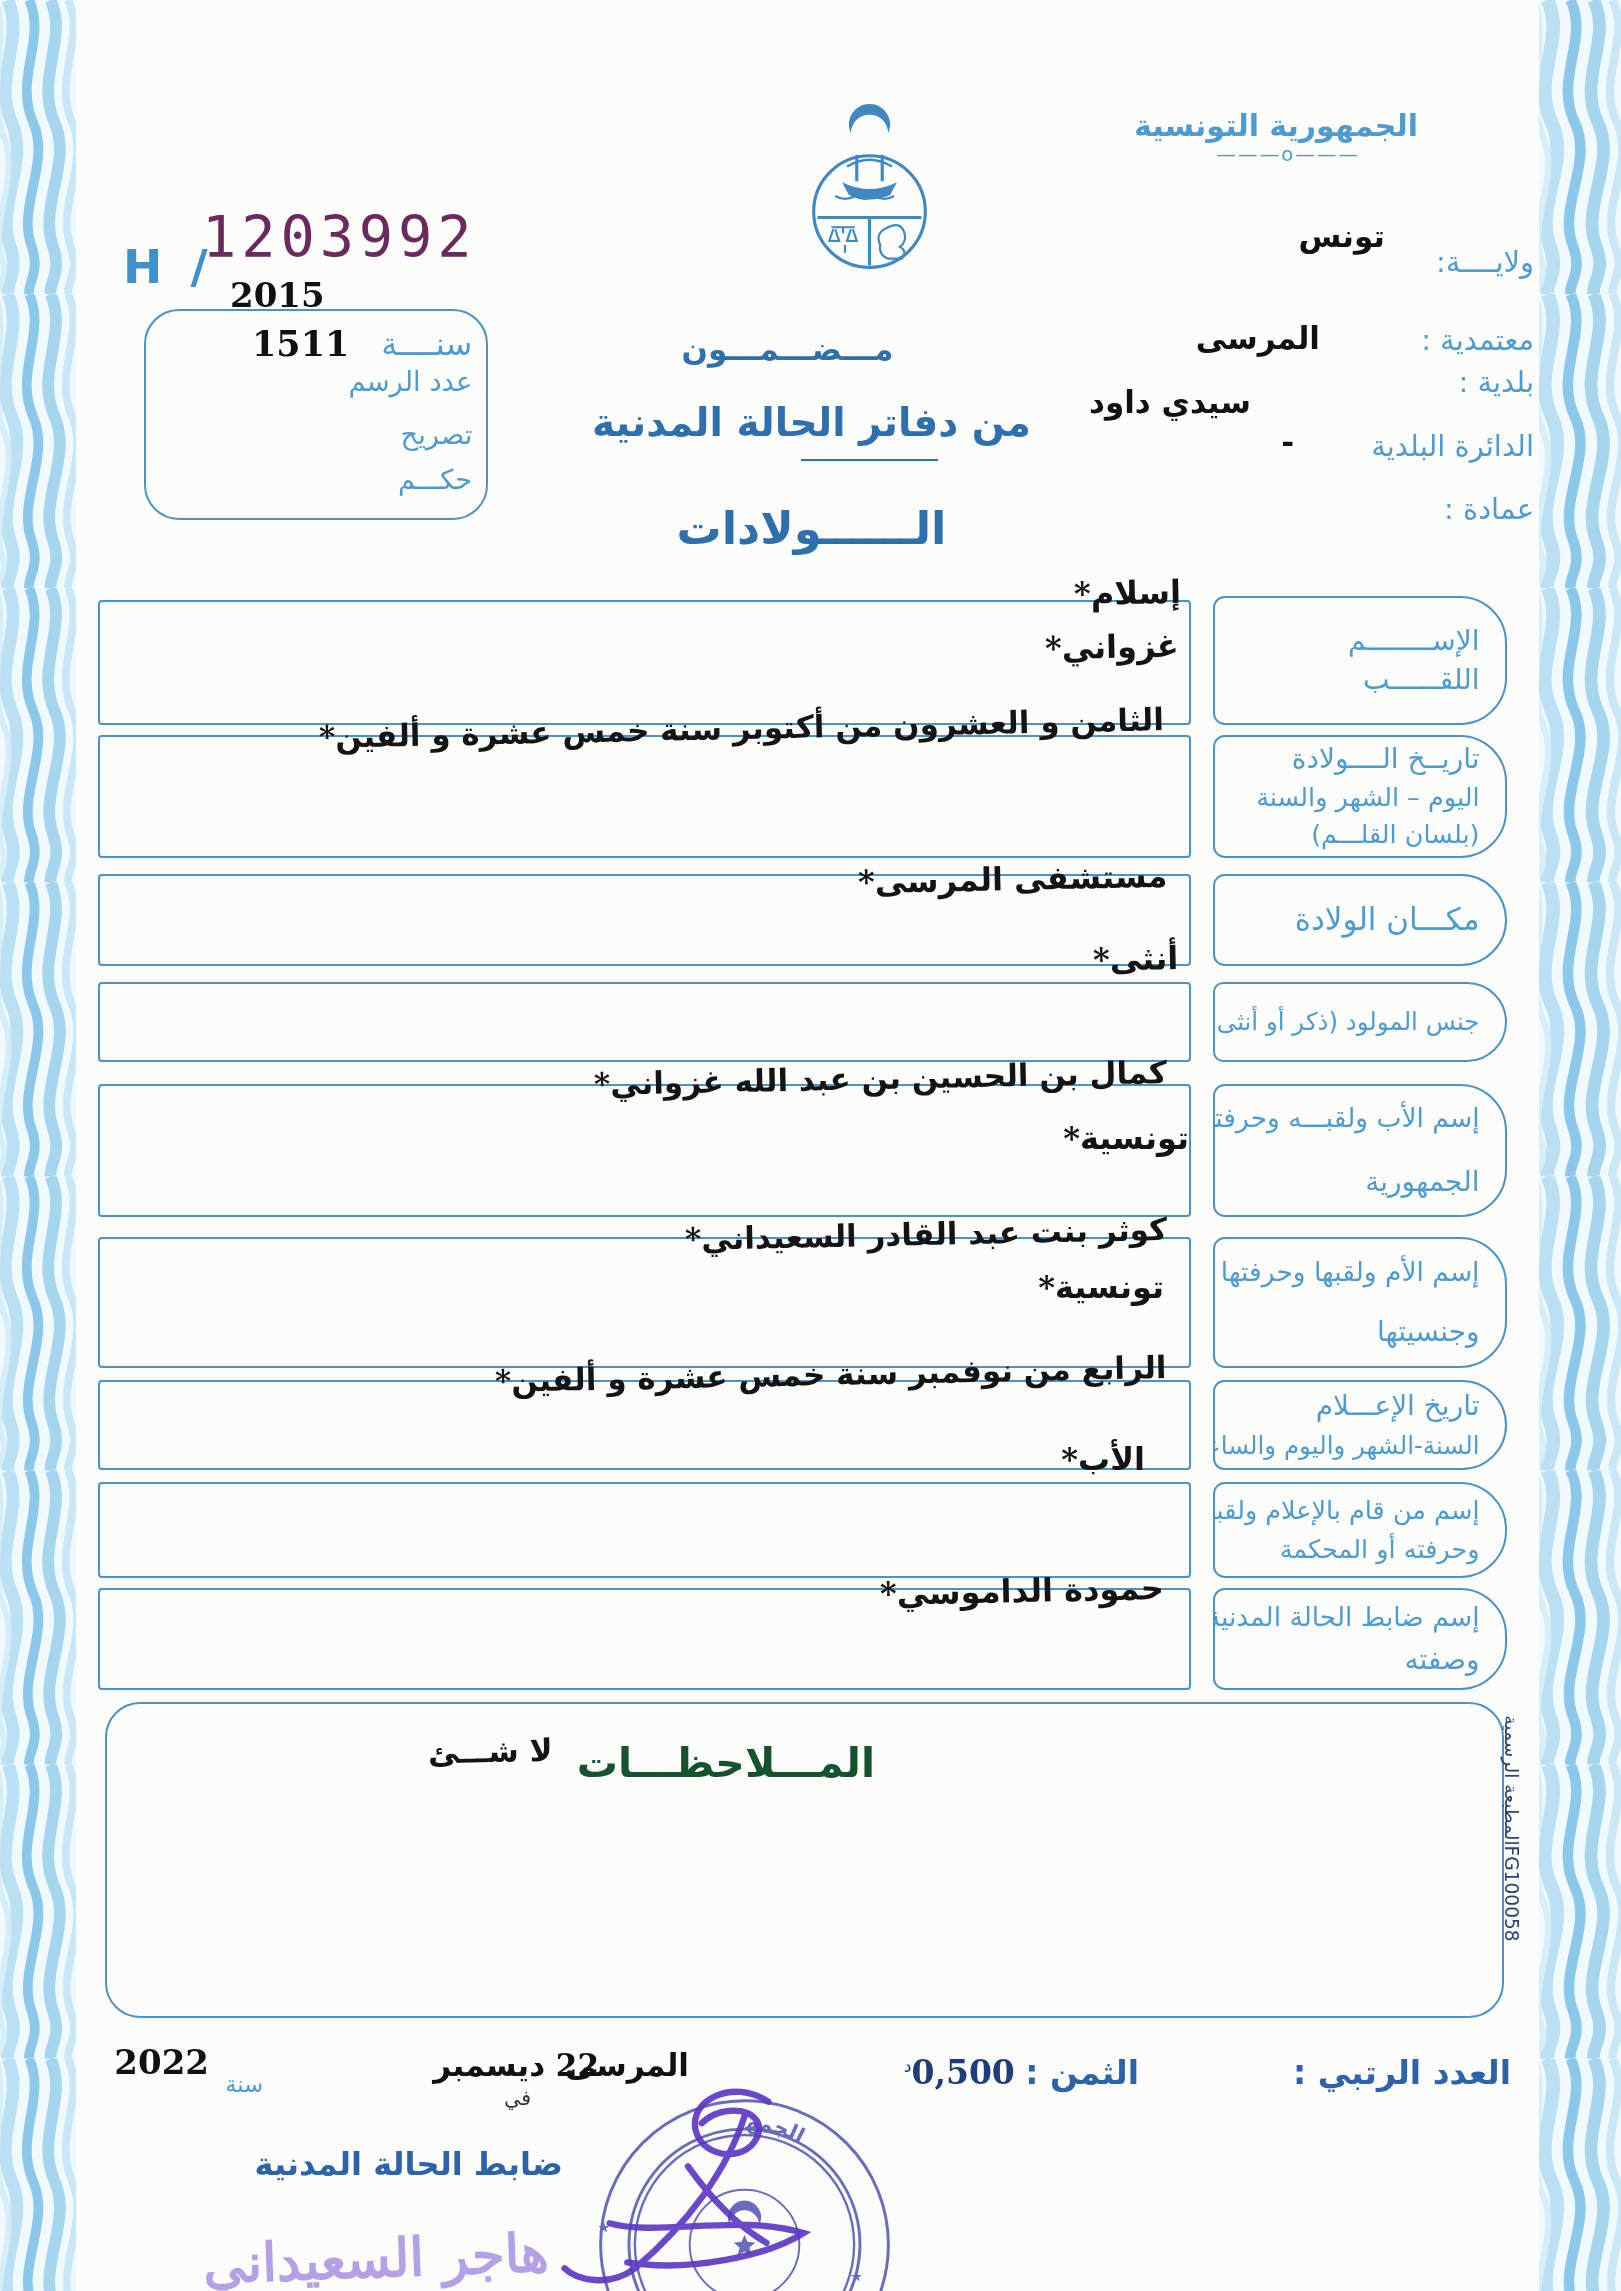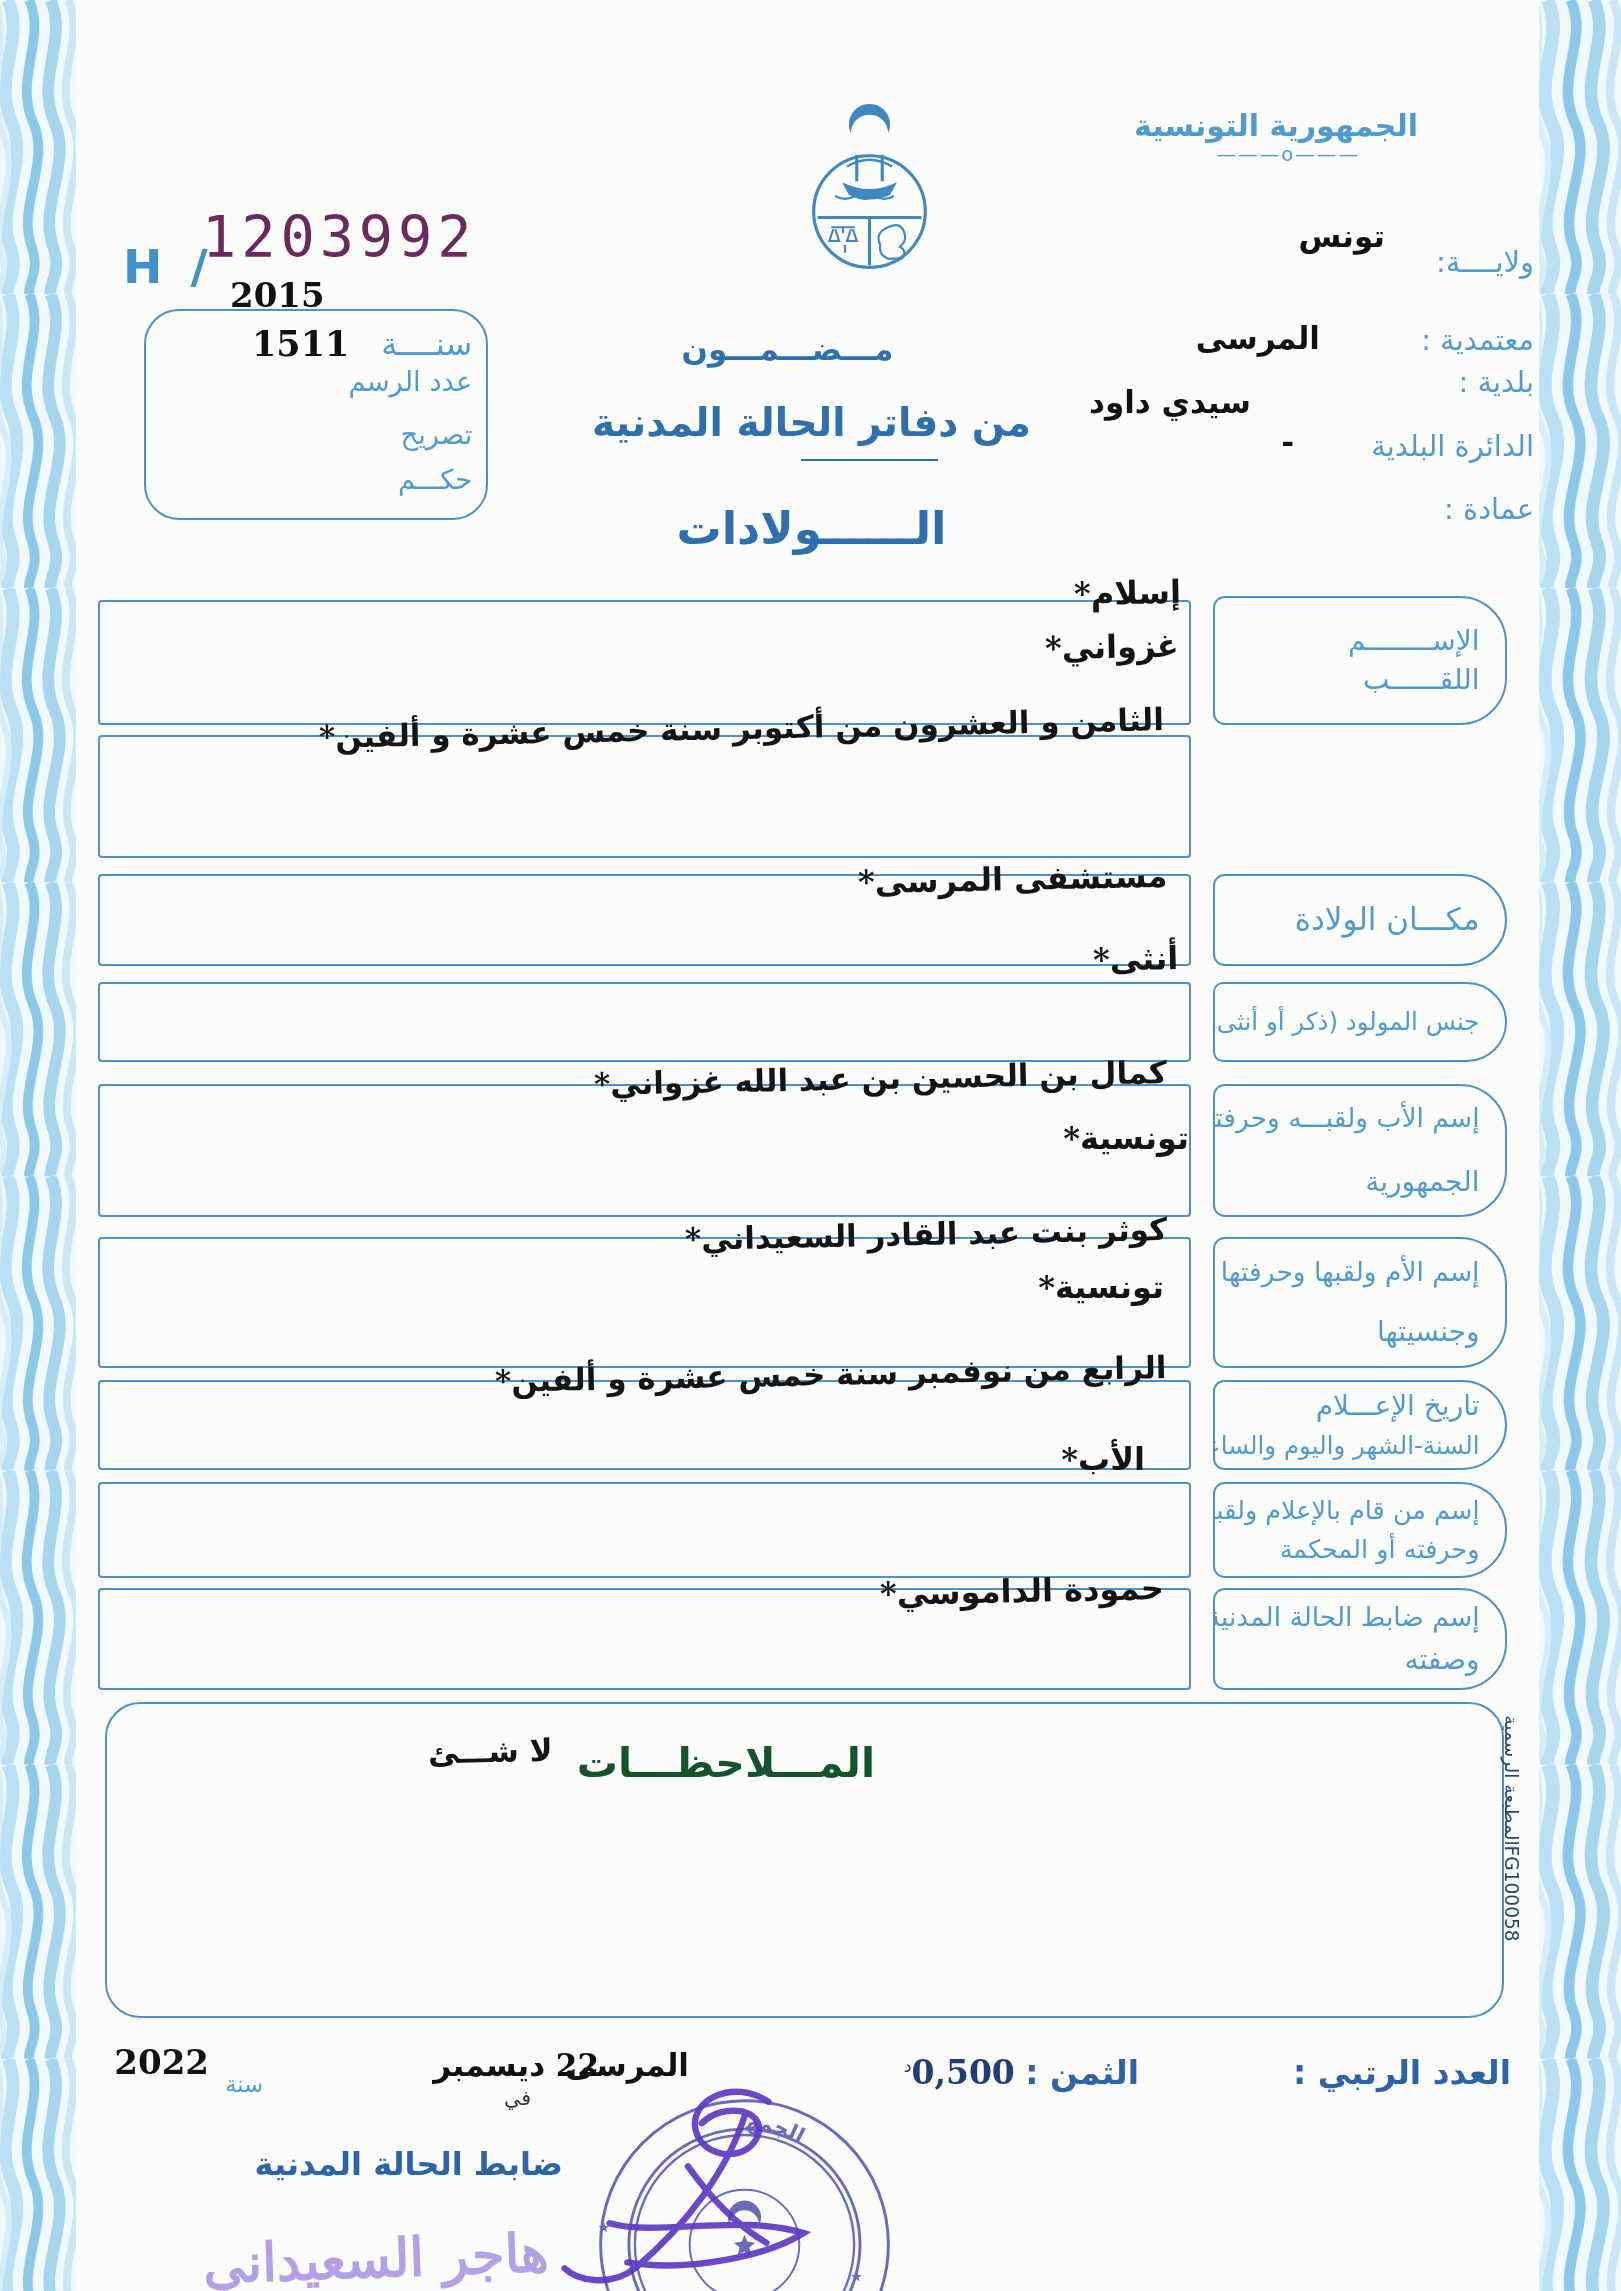--- a/index.html
+++ b/index.html
@@ -103,20 +103,25 @@
   <div class="titleblue" style="right:648px;top:502px;width:323px;text-align:center;font-size:45px;">الــــــولادات</div>
 
   <div class="box labelbox" style="right:114px;top:596px;width:294px;height:129px;gap:6px;">
     <span class="lab">الإســــــــم</span>
     <span class="lab">اللقــــــب</span>
   </div>
   <div class="box valuebox" style="right:430px;top:600px;width:1093px;height:125px;"></div>
   <span class="val tilt" style="right:440px;top:574px;">إسلام*</span>
   <span class="val tilt" style="right:442px;top:628px;">غزواني*</span>
 
+  <div class="box labelbox" style="right:114px;top:735px;width:294px;height:123px;gap:7.8px;">
+    <span class="lab">تاريــخ الــــولادة</span>
+    <span class="lab" style="font-size:25.5px;">اليوم – الشهر والسنة</span>
+    <span class="lab" style="font-size:25.5px;">(بلسان القلـــم)</span>
+  </div>
   <div class="box valuebox" style="right:430px;top:735px;width:1093px;height:123px;"></div>
   <span class="val tilt" style="right:457px;top:710px;font-size:31px;">الثامن و العشرون من أكتوبر سنة خمس عشرة و ألفين*</span>
 
   <div class="box labelbox" style="right:114px;top:874px;width:294px;height:92px;">
     <span class="lab" style="font-size:31px;">مكـــان الولادة</span>
   </div>
   <div class="box valuebox" style="right:430px;top:874px;width:1093px;height:92px;"></div>
   <span class="val tilt" style="right:454px;top:860px;">مستشفى المرسى*</span>
 
   <div class="box labelbox" style="right:114px;top:982px;width:294px;height:80px;">

